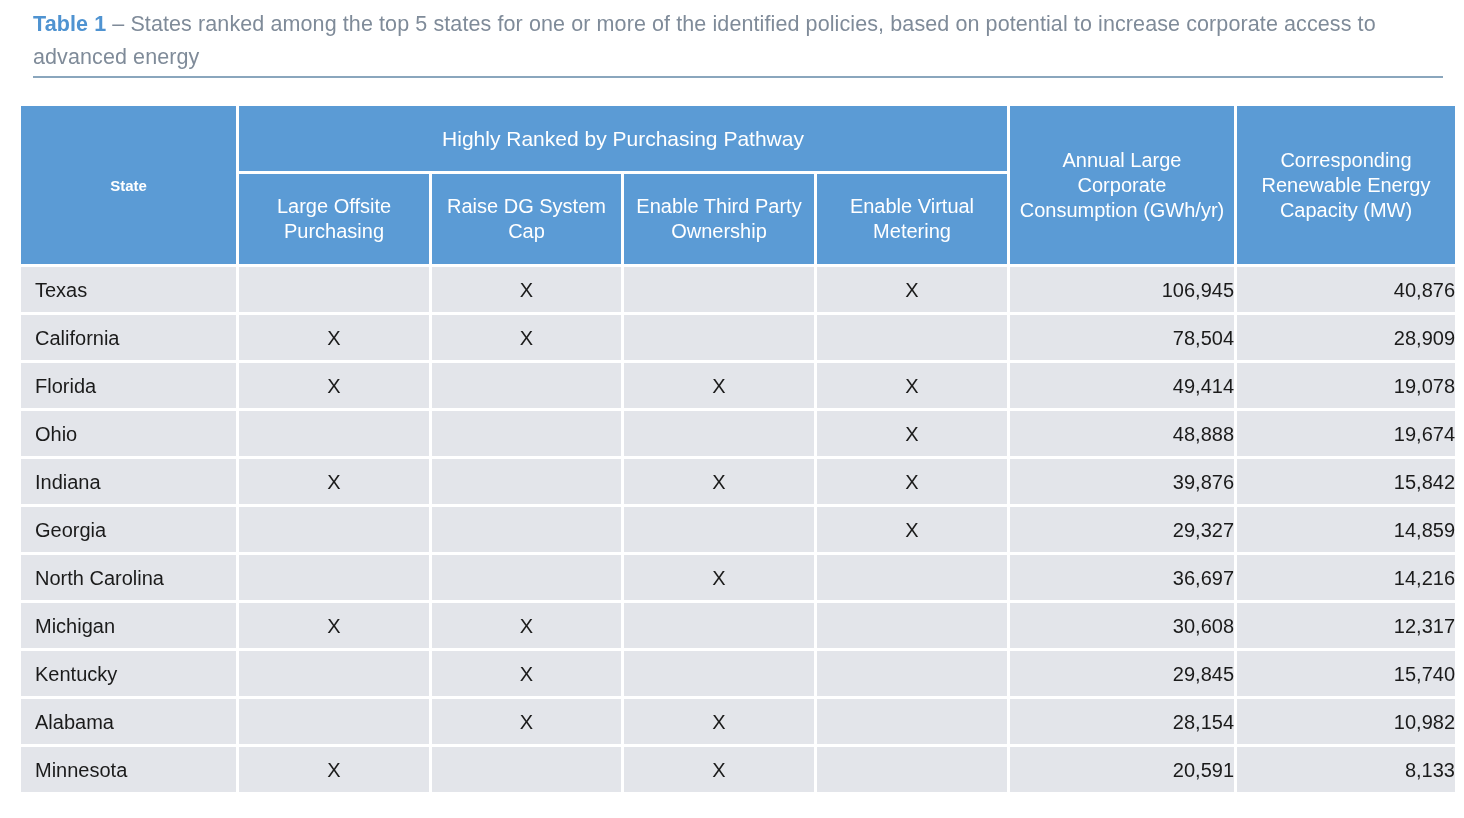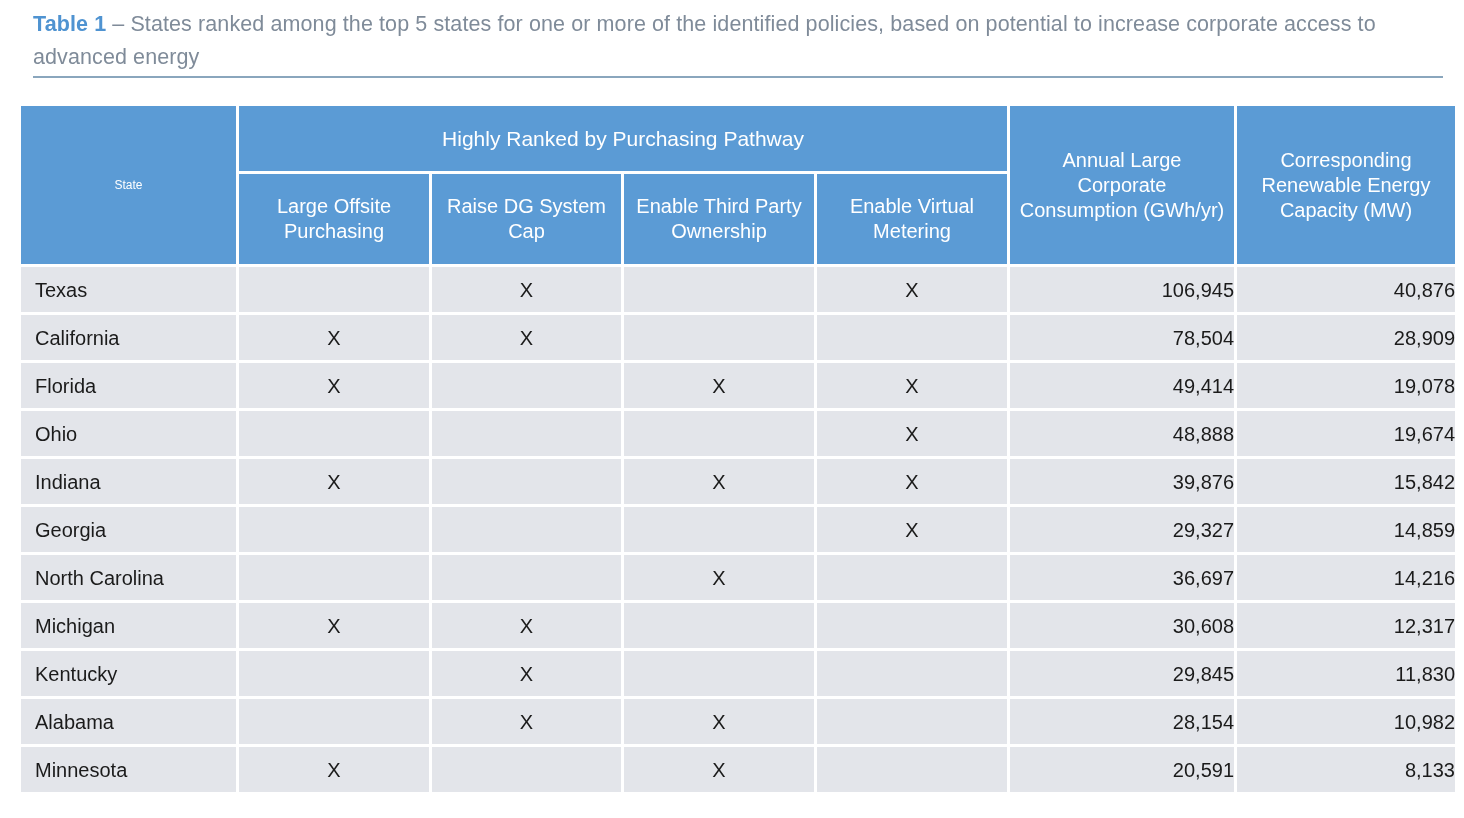--- a/index.html
+++ b/index.html
@@ -71,21 +71,21 @@
   .hcell {
     background: #5b9bd5;
     color: #ffffff;
     font-size: 20px;
     line-height: 25px;
     text-align: center;
     vertical-align: middle;
     font-weight: 400;
     padding: 20px 6px;
   }
-  .hcell-state { font-size: 12px; }
+  .hcell-state { font-size: 15px; font-weight: bold; }
   .hcell-span { font-size: 21px; }
 
   
   .bcell {
     background: #e3e5ea;
     color: #1b1b1b;
     font-size: 20px;
     line-height: 24px;
     height: 45px;
     vertical-align: middle;
@@ -219,21 +219,21 @@
             <td class="bcell bcell-num">30,608</td>
             <td class="bcell bcell-num">12,317</td>
           </tr>
           <tr>
             <td class="bcell bcell-state">Kentucky</td>
             <td class="bcell bcell-mark"></td>
             <td class="bcell bcell-mark">X</td>
             <td class="bcell bcell-mark"></td>
             <td class="bcell bcell-mark"></td>
             <td class="bcell bcell-num">29,845</td>
-            <td class="bcell bcell-num">11,830</td>
+            <td class="bcell bcell-num">15,740</td>
           </tr>
           <tr>
             <td class="bcell bcell-state">Alabama</td>
             <td class="bcell bcell-mark"></td>
             <td class="bcell bcell-mark">X</td>
             <td class="bcell bcell-mark">X</td>
             <td class="bcell bcell-mark"></td>
             <td class="bcell bcell-num">28,154</td>
             <td class="bcell bcell-num">10,982</td>
           </tr>

